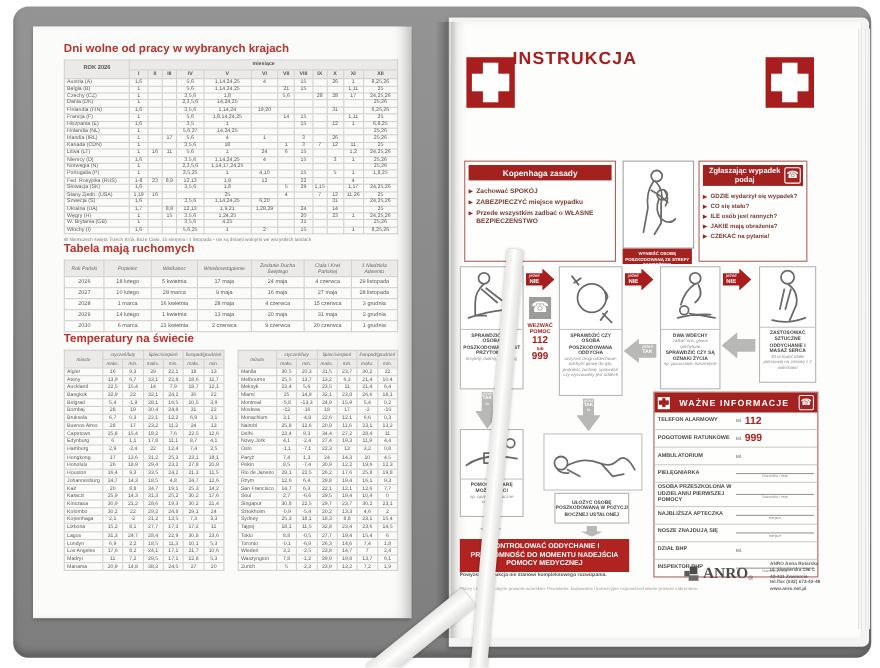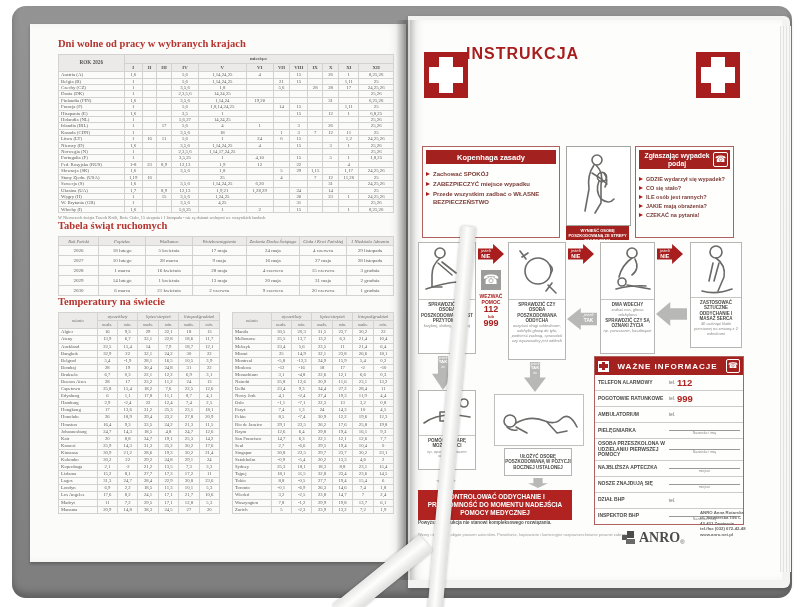--- a/index.html
+++ b/index.html
@@ -2,22 +2,22 @@
 <html><head>
 <meta charset="utf-8">
 <style>
   html,body{margin:0;padding:0;background:#fff;font-family:"Liberation Sans",sans-serif;}
   .stage{position:relative;width:800px;height:607px;overflow:hidden;background:#fff;}
   .cover{position:absolute;left:12px;top:6px;width:780px;height:592px;border-radius:14px;
          background:linear-gradient(#949494,#7e7e7e);box-shadow:inset 0 -5px 7px rgba(0,0,0,.25);}
   .abs{position:absolute;}
   
   .page{position:absolute;background:#fbfbf9;}
-  .page-left{left:30px;top:24px;width:376px;height:538px;padding:14px 12px 0 28px;box-sizing:border-box;
-             box-shadow:inset -12px 0 14px -9px rgba(0,0,0,.32),0 2px 3px rgba(0,0,0,.25);font-family:Liberation Serif, serif;}
+  .page-left{left:30px;top:24px;width:344px;height:538px;padding:14px 12px 0 28px;box-sizing:border-box;
+             box-shadow:inset -12px 0 14px -9px rgba(0,0,0,.32),0 2px 3px rgba(0,0,0,.25);}
   .page-under{left:408px;top:16px;width:382px;height:572px;background:#f3f3f1;border-radius:0 6px 6px 0;
               box-shadow:0 2px 4px rgba(0,0,0,.3);}
   .page-right{left:410px;top:20px;width:372px;height:560px;background:#fdfdfc;
               box-shadow:inset 10px 0 12px -8px rgba(0,0,0,.25);}
   .stack{position:absolute;left:780px;top:26px;width:11px;height:546px;
          background:repeating-linear-gradient(90deg,#e2e2e0 0 1px,#f7f7f5 1px 3px);}
   .spine{position:absolute;left:396px;top:20px;width:20px;height:560px;
          background:linear-gradient(90deg,rgba(0,0,0,0),rgba(0,0,0,.22) 45%,rgba(0,0,0,.10) 65%,rgba(0,0,0,0));}
   
   .ribbon{position:absolute;background:linear-gradient(90deg,#e6e6e4,#fefefc 45%,#deded c);
@@ -110,21 +110,21 @@
   .info-right{flex:1;display:flex;align-items:center;justify-content:flex-start;gap:2px;}
   .info-prefix{font-size:4.5px;color:#666;}
   .info-value{font-size:9.5px;font-weight:bold;color:#b02320;line-height:9.5px;}
   .info-fill{flex:1;}
   .fill-line{display:block;border-bottom:1px solid #999;height:4px;}
   .fill-sub{display:block;font-size:3.4px;color:#8a8a88;text-align:center;margin-top:0.5px;}
   .banner{left:8px;top:470px;width:154px;background:#b02320;color:#fff;font-size:6.4px;line-height:8px;
           font-weight:bold;text-align:center;padding:3px 2px;box-sizing:border-box;}
   .note1{left:8px;top:500px;font-size:4.5px;font-weight:bold;color:#555;}
   .note2{left:8px;top:513px;width:252px;font-size:4px;line-height:4.8px;color:#9c9c9a;}
-  .anro{left:212px;top:510px;display:flex;align-items:flex-end;}
+  .anro{left:212px;top:494px;display:flex;align-items:flex-end;}
   .anro-name{font-family:"Liberation Serif",serif;font-size:14px;font-weight:bold;color:#4c4c4c;line-height:14px;}
   .anro-reg{font-size:6px;color:#4c4c4c;vertical-align:super;}
   .address{left:290px;top:490px;font-size:4.3px;line-height:5.4px;font-weight:bold;color:#666;}
   .address span{display:block;}
   svg.draw{stroke:#6a6a68;fill:none;stroke-width:1.6;stroke-linecap:round;stroke-linejoin:round;}
 </style>
 </head>
 <body>
 
 <div class="stage">
@@ -496,21 +496,21 @@
             <td>15</td>
             <td></td>
             <td></td>
             <td>1</td>
             <td>8,25,26</td>
           </tr>
         </tbody>
     </table>
     <p class="fnote">W Niemczech święta Trzech Króli, Boże Ciało, 15 sierpnia i 1 listopada - nie są dniami wolnymi we wszystkich landach</p>
 
-    <h3 class="sec mt">Tabela świąt ruchomych</h3>
+    <h3 class="sec mt">Tabela mają ruchomych</h3>
     <table class="t2">
       <colgroup>
         <col style="width:12%">
           <col style="width:14%">
           <col style="width:14%">
           <col style="width:16%">
         <col style="width:16%">
           <col style="width:14%">
           <col style="width:14%">
       </colgroup>

